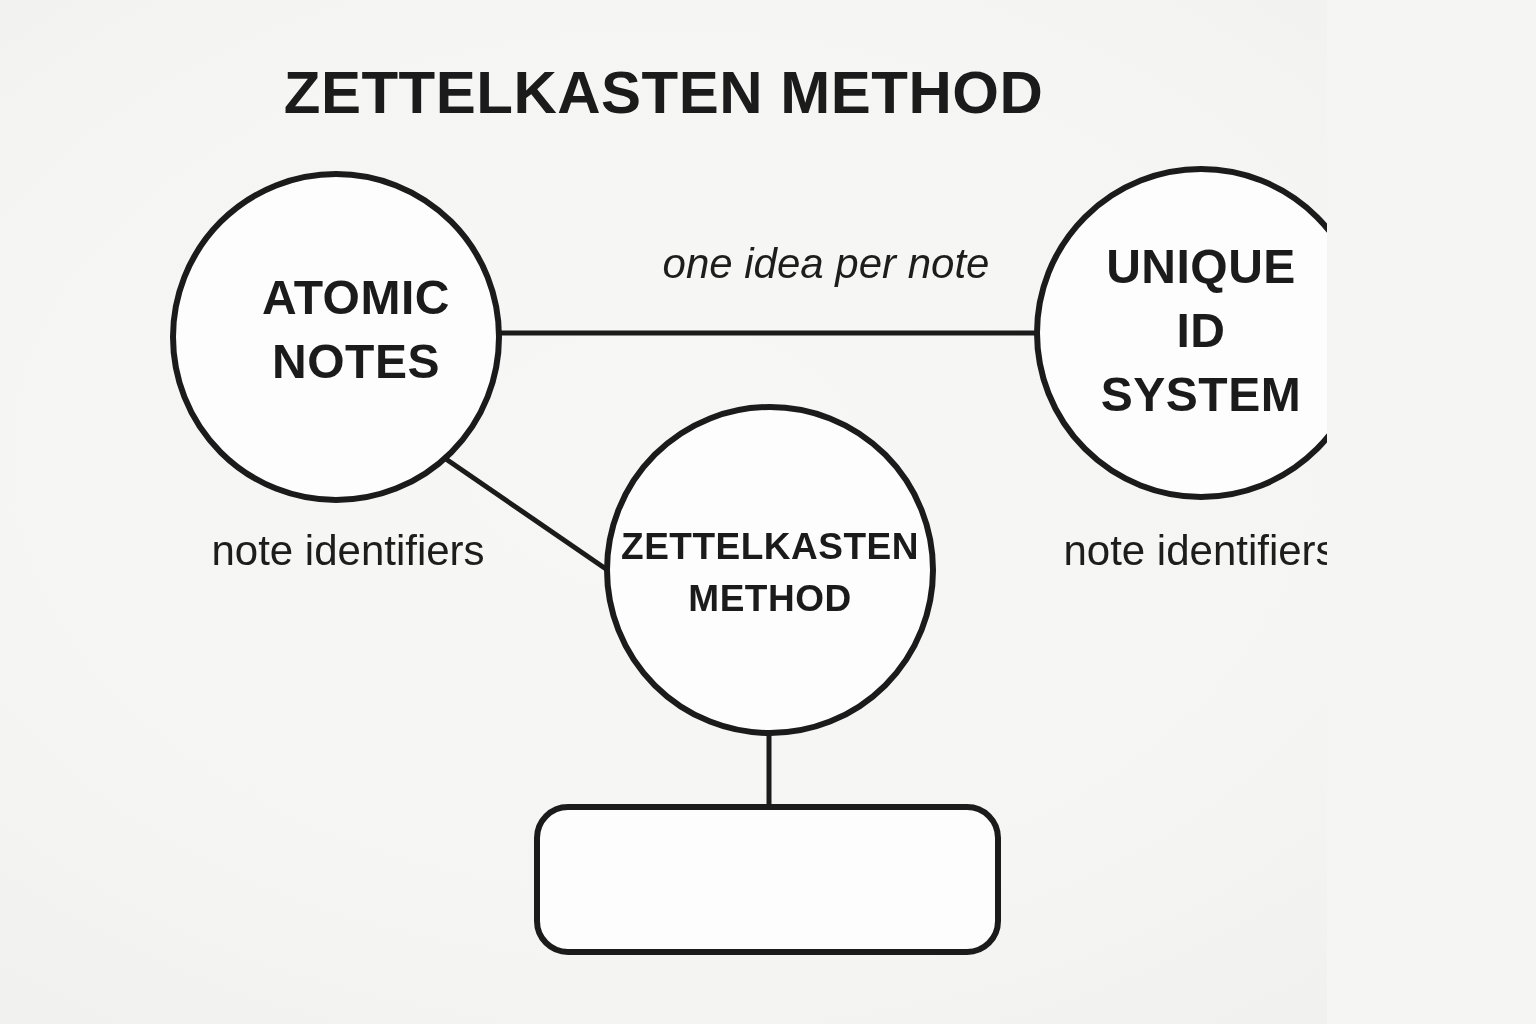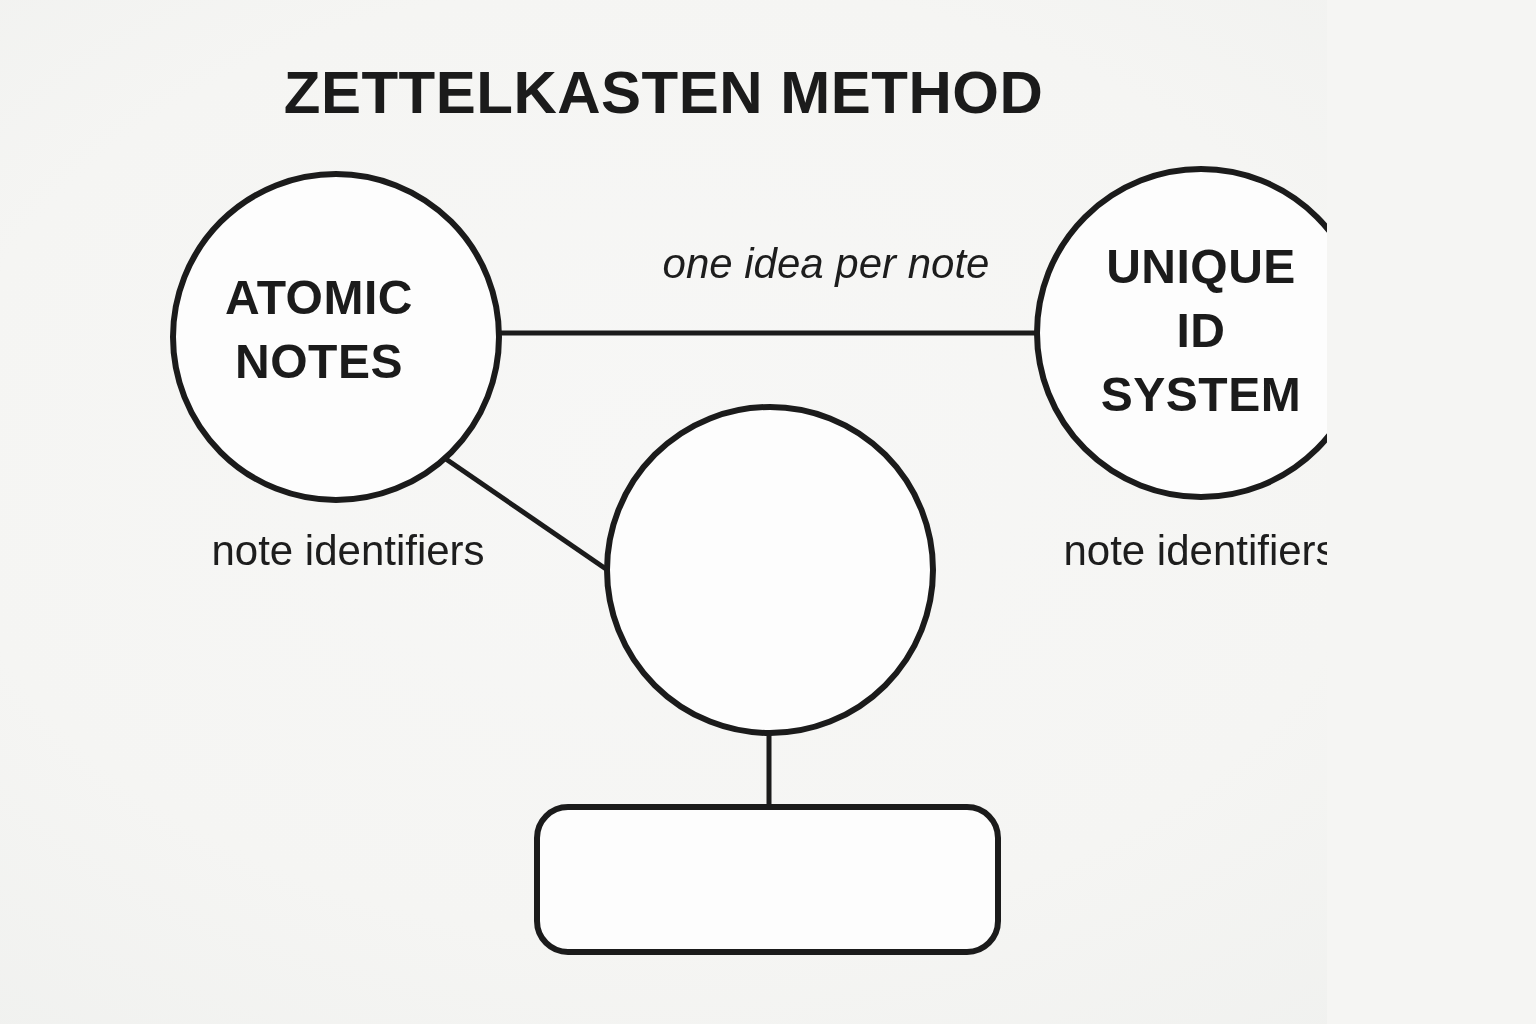--- a/index.html
+++ b/index.html
@@ -64,21 +64,21 @@
     position: absolute;
     transform: translate(-50%, -50%);
     font-size: 42px;
     font-weight: normal;
     color: #1d1d1d;
     white-space: nowrap;
   }
   #edge-label-top   { left: 826px;  top: 264px; font-style: italic; }
   #edge-label-left  { left: 348px;  top: 551px; }
   #edge-label-right { left: 1200px; top: 551px; }
-  #label-atomic { left: 319px;  top: 330px; }
+  #label-atomic { left: 356px;  top: 330px; }
   #label-unique { left: 1201px; top: 331px; }
   #label-method { left: 770px;  top: 573px; }
   #label-links  { left: 768px;  top: 880px; }
 </style>
 </head>
 <body>
 
 <div class="stage">
 
   <svg class="diagram-layer" viewBox="0 0 1536 1024" xmlns="http://www.w3.org/2000/svg">
@@ -92,18 +92,20 @@
     <circle class="node-shape" cx="770" cy="570" r="163"></circle>
     <rect class="node-shape" x="537" y="807" width="461" height="145" rx="31" ry="31"></rect>
   </svg>
 
   <h1 class="title">ZETTELKASTEN METHOD</h1>
 
   <div class="node-label big" id="label-atomic">ATOMIC
 NOTES</div>
   <div class="node-label big" id="label-unique">UNIQUE
 ID SYSTEM</div>
+  <div class="node-label mid" id="label-method">ZETTELKASTEN
+METHOD</div>
 
   <div class="edge-label" id="edge-label-top">one idea per note</div>
   <div class="edge-label" id="edge-label-left">note identifiers</div>
   <div class="edge-label" id="edge-label-right">note identifiers</div>
 
 </div>
 
 </body></html>

